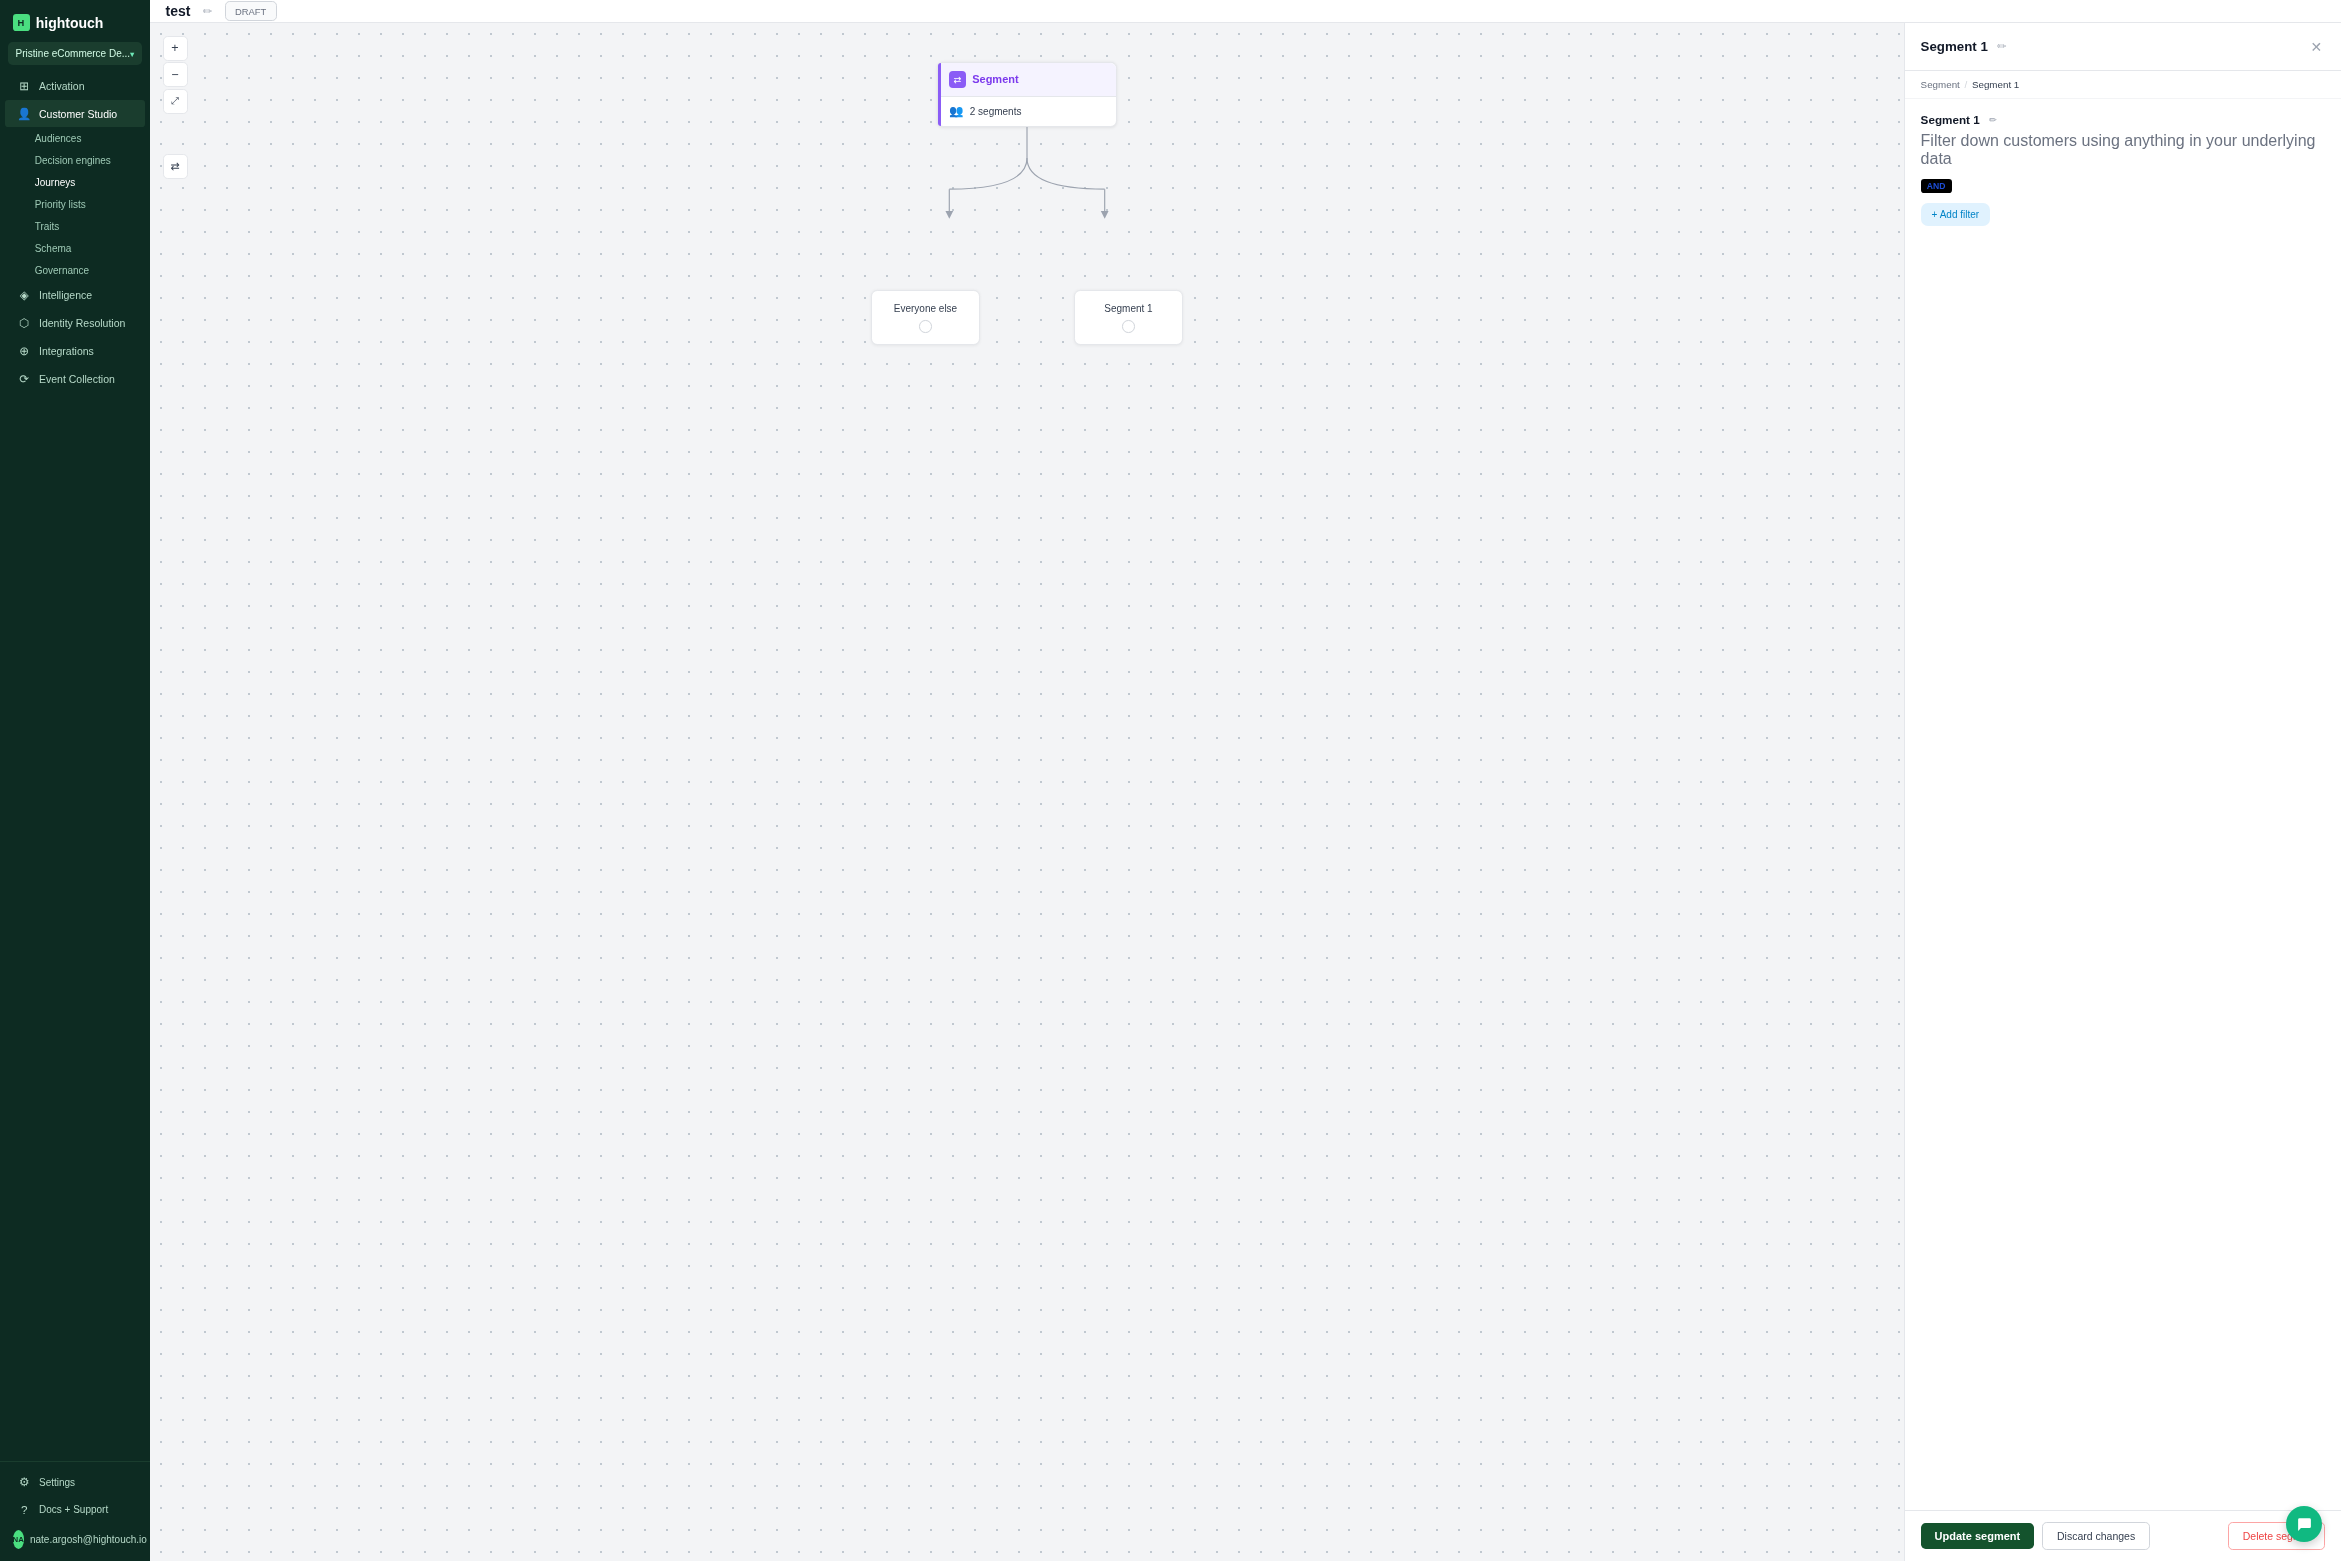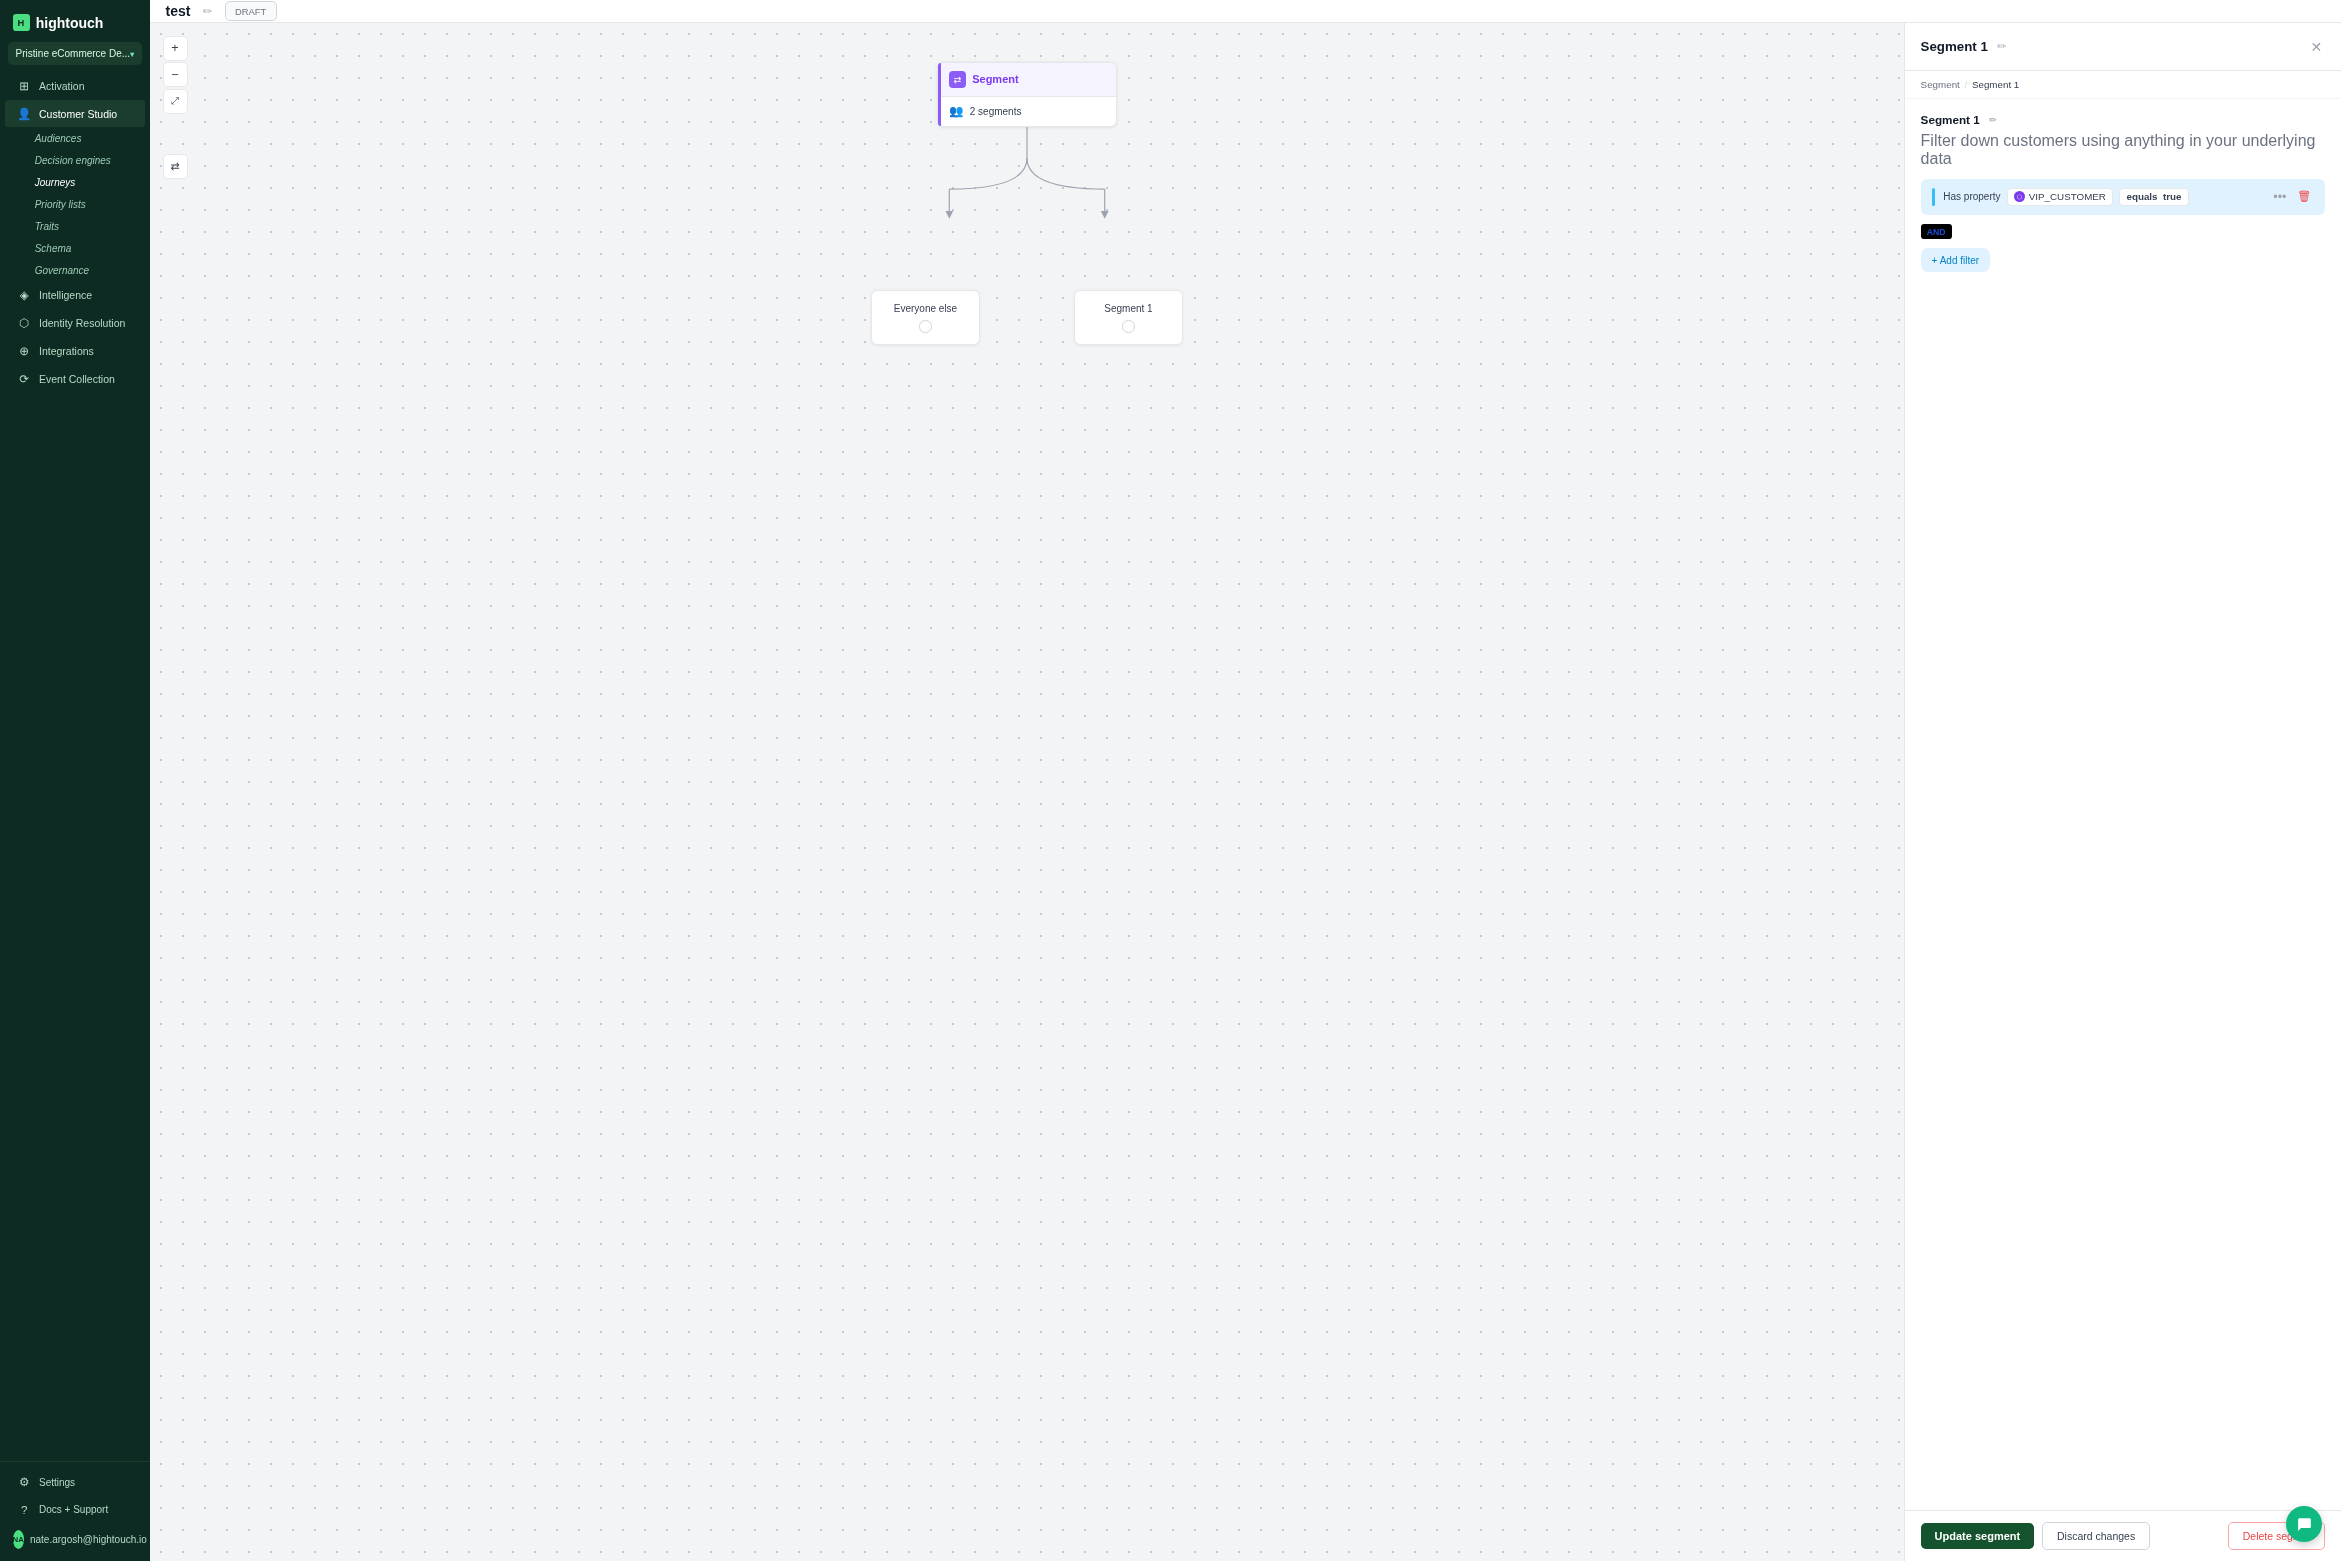--- a/index.html
+++ b/index.html
@@ -61,21 +61,20 @@
 
     .sub-nav-item {
       display: flex;
       align-items: center;
       padding: 4.7px 12.5px 4.7px 30px;
       color: #9ec9b5;
       cursor: pointer;
       font-size: 10px;
       border-radius: 3.1px;
       margin: 0.8px 4.7px;
-      font-style: italic;
     }
     .sub-nav-item.active { color: #fff; font-weight: 500; }
 
     .sidebar-bottom {
       margin-top: auto;
       border-top: 0.8px solid #1a3d2e;
       padding: 6.2px 0;
     }
     .sidebar-bottom .nav-item { font-size: 10px; }
     .user-item {
@@ -613,38 +612,20 @@
       </div>
 
       <div class="right-panel-body">
 
         <div class="segment-edit-title">
           <span class="title-text">Segment 1</span>
           <button class="edit-icon-btn" style="color:#9ca3af; font-size:9.4px;">✏</button>
         </div>
         <p class="segment-description">Filter down customers using anything in your underlying data</p>
 
-        <div class="filter-container">
-          <div class="filter-left-bar"></div>
-          <div class="filter-row">
-            <span class="filter-label">Has property</span>
-            <div class="filter-property-badge">
-              <div class="prop-icon">⬡</div>
-              <span>VIP_CUSTOMER</span>
-            </div>
-            <div class="filter-equals-badge">
-              <span>equals</span>
-              &nbsp;<span style="font-weight:600;">true</span>
-            </div>
-          </div>
-          <div class="filter-actions">
-            <button class="filter-more-btn">•••</button>
-            <button class="filter-delete-btn">🗑</button>
-          </div>
-        </div>
 
         <div>
           <span class="and-badge">AND</span>
         </div>
 
         <button class="add-filter-btn">
           <span>+ Add filter</span>
         </button>
 
       </div>

